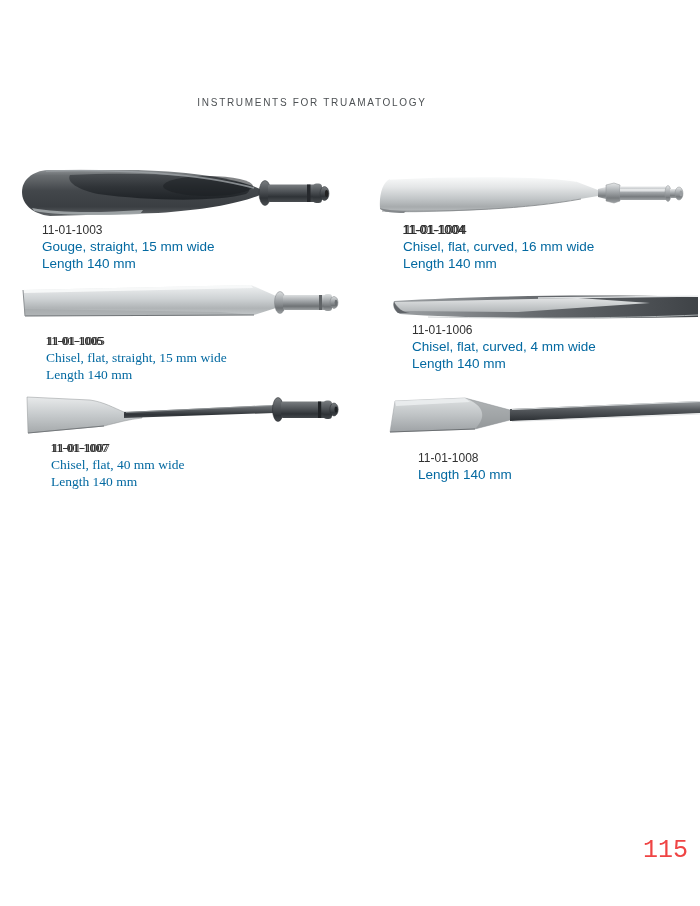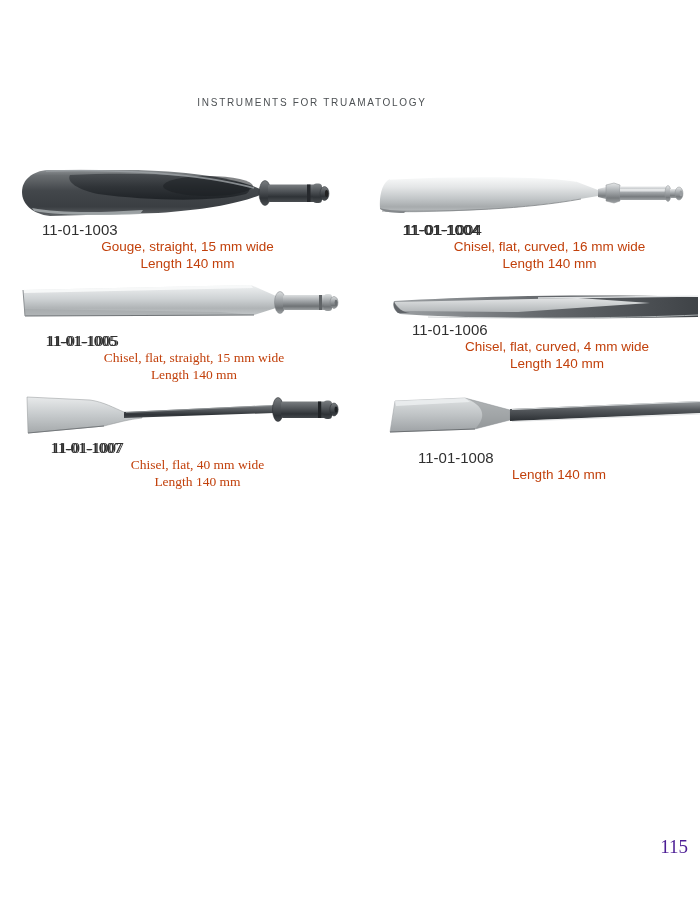--- a/index.html
+++ b/index.html
@@ -7,38 +7,38 @@
     width:700px;height:906px;position:relative;background:#ffffff;
     font-family:"Liberation Sans",sans-serif;overflow:hidden;
   }
   .header-title{
     position:absolute;top:97px;left:0;width:624px;text-align:center;
     font-size:10px;letter-spacing:1.7px;color:#4d5154;font-weight:400;
     text-transform:uppercase;
   }
   .cell{position:absolute;}
   .figure{display:block;}
-  .txt{color:#c2410c;font-size:13.5px;line-height:16.5px;text-align:center;}
-  .code{color:#303030;font-size:15px;line-height:16px;margin-bottom:1px;}
+  .txt{color:#0369a1;font-size:13.5px;line-height:16.5px;}
+  .code{color:#303030;font-size:12px;line-height:16px;margin-bottom:1px;}
   .overprint{text-shadow:1.4px 0 0 currentColor,-0.5px 0 0 currentColor;letter-spacing:.2px;}
   .c1{left:18px;top:166px;}
   .c1 .tb{margin-left:24px;margin-top:0;}
   .c2{left:376px;top:166px;}
   .c2 .tb{margin-left:27px;margin-top:0;}
   .c3{left:20px;top:283px;font-family:Liberation Serif, serif;}
   .c3 .tb{margin-left:26px;margin-top:8px;}
   .c4{left:388px;top:292px;}
   .c4 .tb{margin-left:24px;margin-top:0;}
   .c5{left:22px;top:390px;}
   .c5 .tb{margin-left:29px;font-family:Liberation Serif, serif;}
   .c6{left:386px;top:394px;}
   .c6 .tb{margin-left:32px;margin-top:8px;}
   .page-number{
     position:absolute;top:836px;right:12px;
-    font-family:Liberation Serif, serif;font-size:19px;color:#4c1d95;
+    font-family:Liberation Mono, monospace;font-size:25px;color:#ef4444;
   }
 </style>
 </head>
 <body>
 
 <div class="header-title">INSTRUMENTS FOR TRUAMATOLOGY</div>
 
 <div class="cell c1">
   <svg class="figure" width="315" height="56" viewBox="0 0 315 56">
     <defs>

